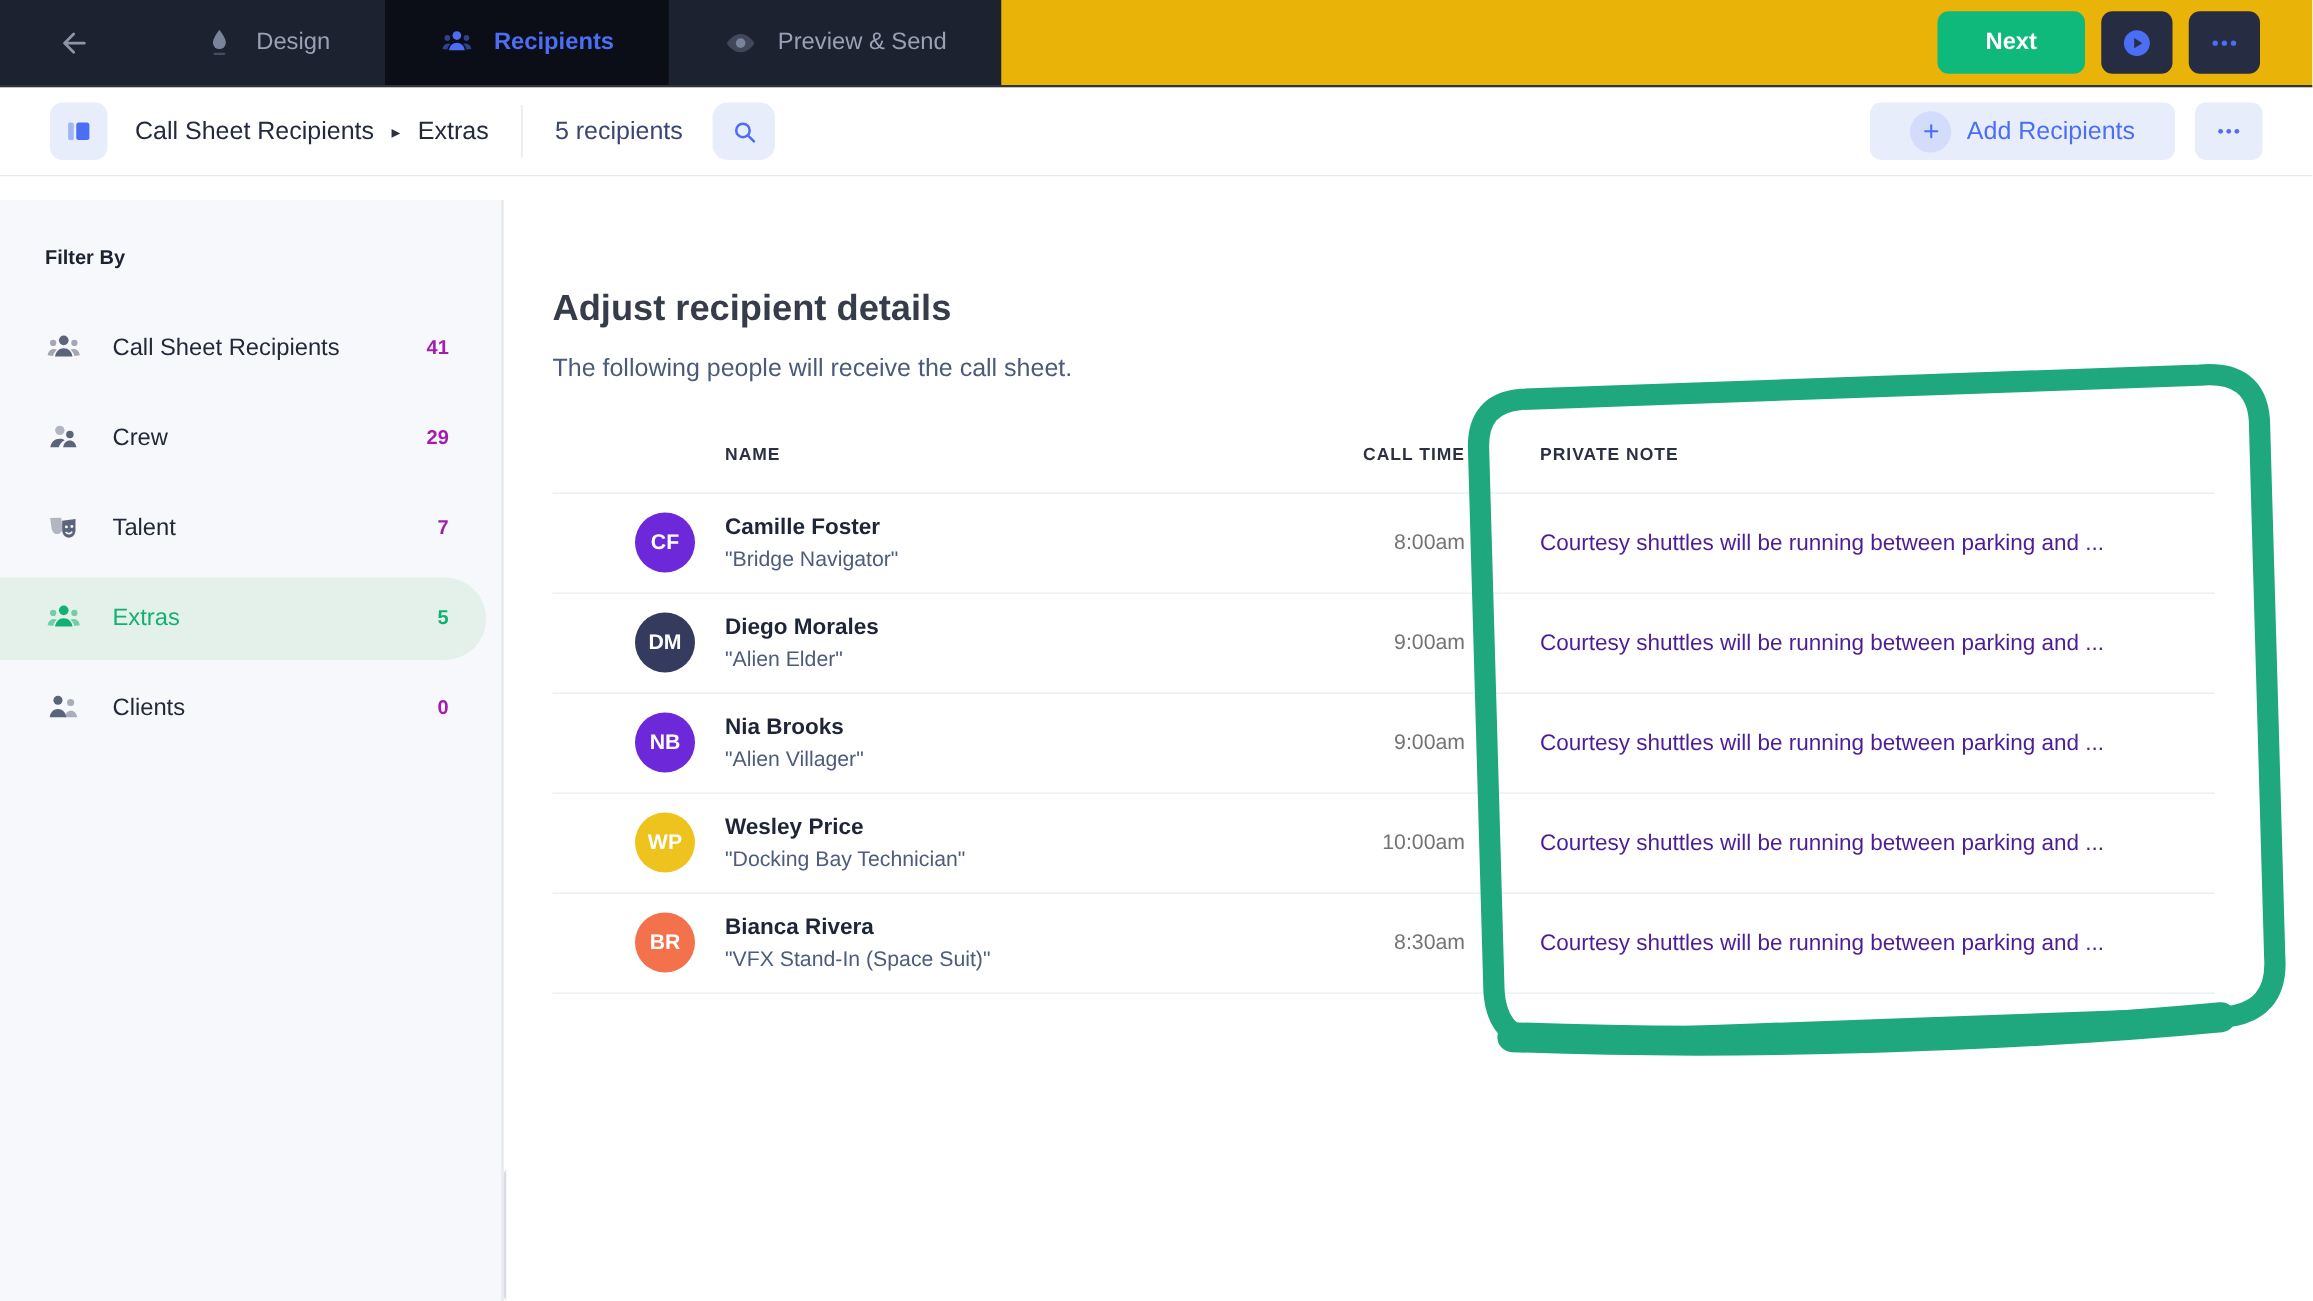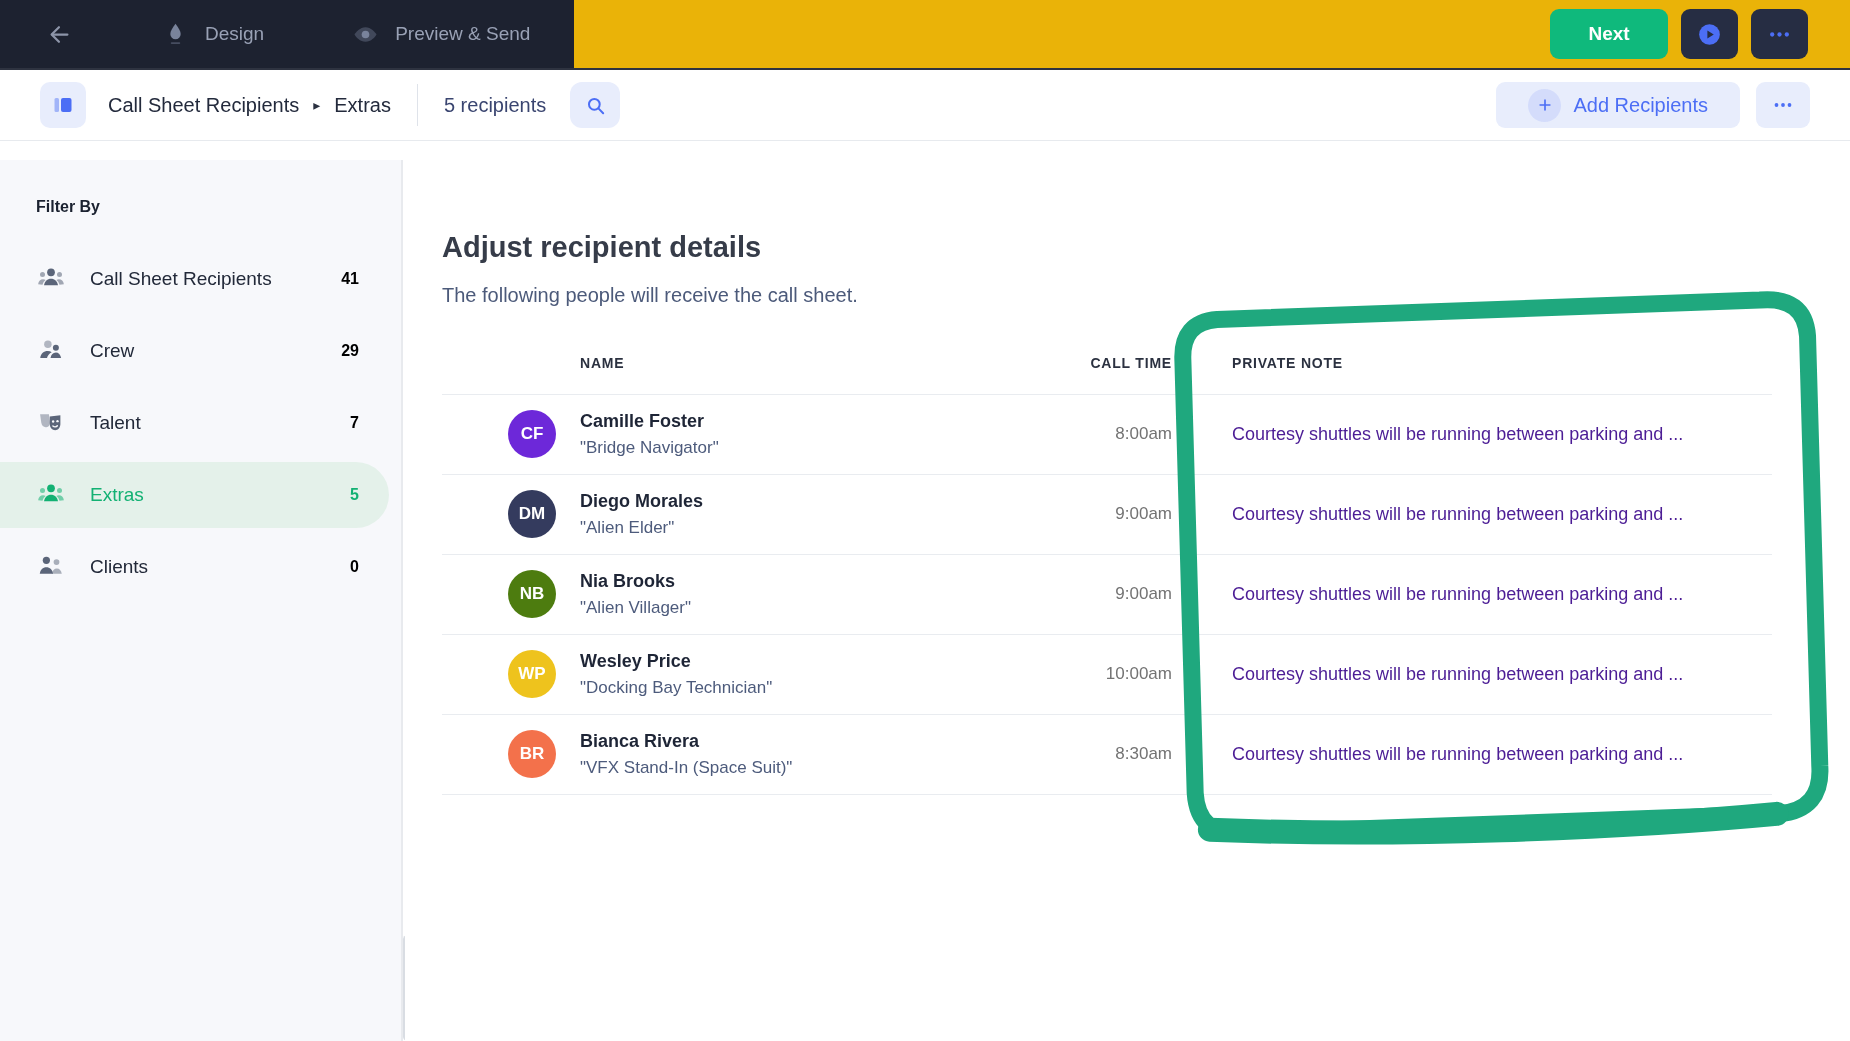--- a/index.html
+++ b/index.html
@@ -54,21 +54,21 @@
   .more-btn-light .icon{width:24px;height:24px}
 
   
   .sidebar{position:absolute;left:0;top:160px;bottom:0;width:403px;background:#f7f8fb;border-right:2px solid #e8eaee}
   .filter-heading{margin:38px 0 0 36px;font-size:16px;font-weight:700;color:#1b2230}
   .filter-list{margin-top:30px;display:flex;flex-direction:column;gap:6px}
   .filter-item{height:66px;display:flex;align-items:center;padding:0 30px 0 36px;margin-right:12px;
                border-radius:0 999px 999px 0;cursor:pointer}
   .filter-item .icon{width:30px;height:30px;color:#5b6579}
   .f-label{margin-left:24px;font-size:19px;color:#222939}
-  .f-count{margin-left:auto;font-size:16px;font-weight:700;color:#000000}
+  .f-count{margin-left:auto;font-size:16px;font-weight:700;color:#a21caf}
   .filter-item.active{background:#e4f1ea}
   .filter-item.active .icon,.filter-item.active .f-label,.filter-item.active .f-count{color:var(--active-filter-green)}
   .scroll-thumb{position:absolute;left:403px;top:935px;width:9px;height:106px;background:#d9dde3;border-radius:5px;cursor:pointer}
 
   
   .main{position:absolute;left:405px;top:160px;right:0;bottom:0;background:#fff;padding:52px 0 0 37px}
   .page-title{font-size:29px;font-weight:700;color:#363c49}
   .page-sub{margin-top:17px;font-size:20px;color:#4c5a7a}
   .rtable{margin-top:26px;width:1330px}
   .thead,.trow{display:grid;grid-template-columns:138px 442px 150px 600px;align-items:center;border-bottom:1px solid #e9ecf0}
@@ -107,20 +107,33 @@
 
     <div class="tab">
           <span class="icon">
             <svg viewBox="0 0 24 24">
               <path d="M12 2.5c-2.8 3.9-4.6 6.7-4.6 9.1a4.6 4.6 0 0 0 9.2 0c0-2.4-1.8-5.2-4.6-9.1z" fill="currentColor"></path>
               <path d="M8.6 19.6h6.8" stroke="currentColor" stroke-width="1.6" opacity=".45" stroke-linecap="round"></path>
             </svg>
           </span>
           <span>Design</span>
         </div>
+        <div class="tab active">
+          <span class="icon">
+            <svg viewBox="0 0 24 24">
+              <circle cx="12" cy="6.6" r="3.1" fill="currentColor"></circle>
+              <path d="M6.4 17c.5-3.3 2.7-5.3 5.6-5.3s5.1 2 5.6 5.3z" fill="currentColor"></path>
+              <circle cx="5.2" cy="8.3" r="2" fill="currentColor" opacity=".55"></circle>
+              <circle cx="18.8" cy="8.3" r="2" fill="currentColor" opacity=".55"></circle>
+              <path d="M1.7 16.1c.4-2.4 1.9-3.9 4-3.9.7 0 1.4.2 2 .5-1.3 1-2.1 2.2-2.5 3.9z" fill="currentColor" opacity=".55"></path>
+              <path d="M22.3 16.1c-.4-2.4-1.9-3.9-4-3.9-.7 0-1.4.2-2 .5 1.3 1 2.1 2.2 2.5 3.9z" fill="currentColor" opacity=".55"></path>
+            </svg>
+          </span>
+          <span>Recipients</span>
+        </div>
         <div class="tab">
           <span class="icon">
             <svg viewBox="0 0 24 24">
               <path d="M12 5.5c4.8 0 8.6 4.3 9.8 6.5-1.2 2.2-5 6.5-9.8 6.5S3.4 14.2 2.2 12C3.4 9.8 7.2 5.5 12 5.5z" fill="currentColor" opacity=".4"></path>
               <circle cx="12" cy="12" r="3.4" fill="currentColor"></circle>
             </svg>
           </span>
           <span>Preview &amp; Send</span>
         </div>
       </div>
@@ -291,21 +304,21 @@
         <div class="trow">
           <span class="avatar" style="background: rgb(52, 59, 94);">DM</span>
           <div class="cell-name">
             <div class="r-name">Diego Morales</div>
             <div class="r-role">"Alien Elder"</div>
           </div>
           <div class="cell-time">9:00am</div>
           <div class="cell-note">Courtesy shuttles will be running between parking and ...</div>
         </div>
         <div class="trow">
-          <span class="avatar" style="background: #4d7c0f;">NB</span>
+          <span class="avatar" style="background: #6d28d9;">NB</span>
           <div class="cell-name">
             <div class="r-name">Nia Brooks</div>
             <div class="r-role">"Alien Villager"</div>
           </div>
           <div class="cell-time">9:00am</div>
           <div class="cell-note">Courtesy shuttles will be running between parking and ...</div>
         </div>
         <div class="trow">
           <span class="avatar" style="background: rgb(238, 195, 29);">WP</span>
           <div class="cell-name">

